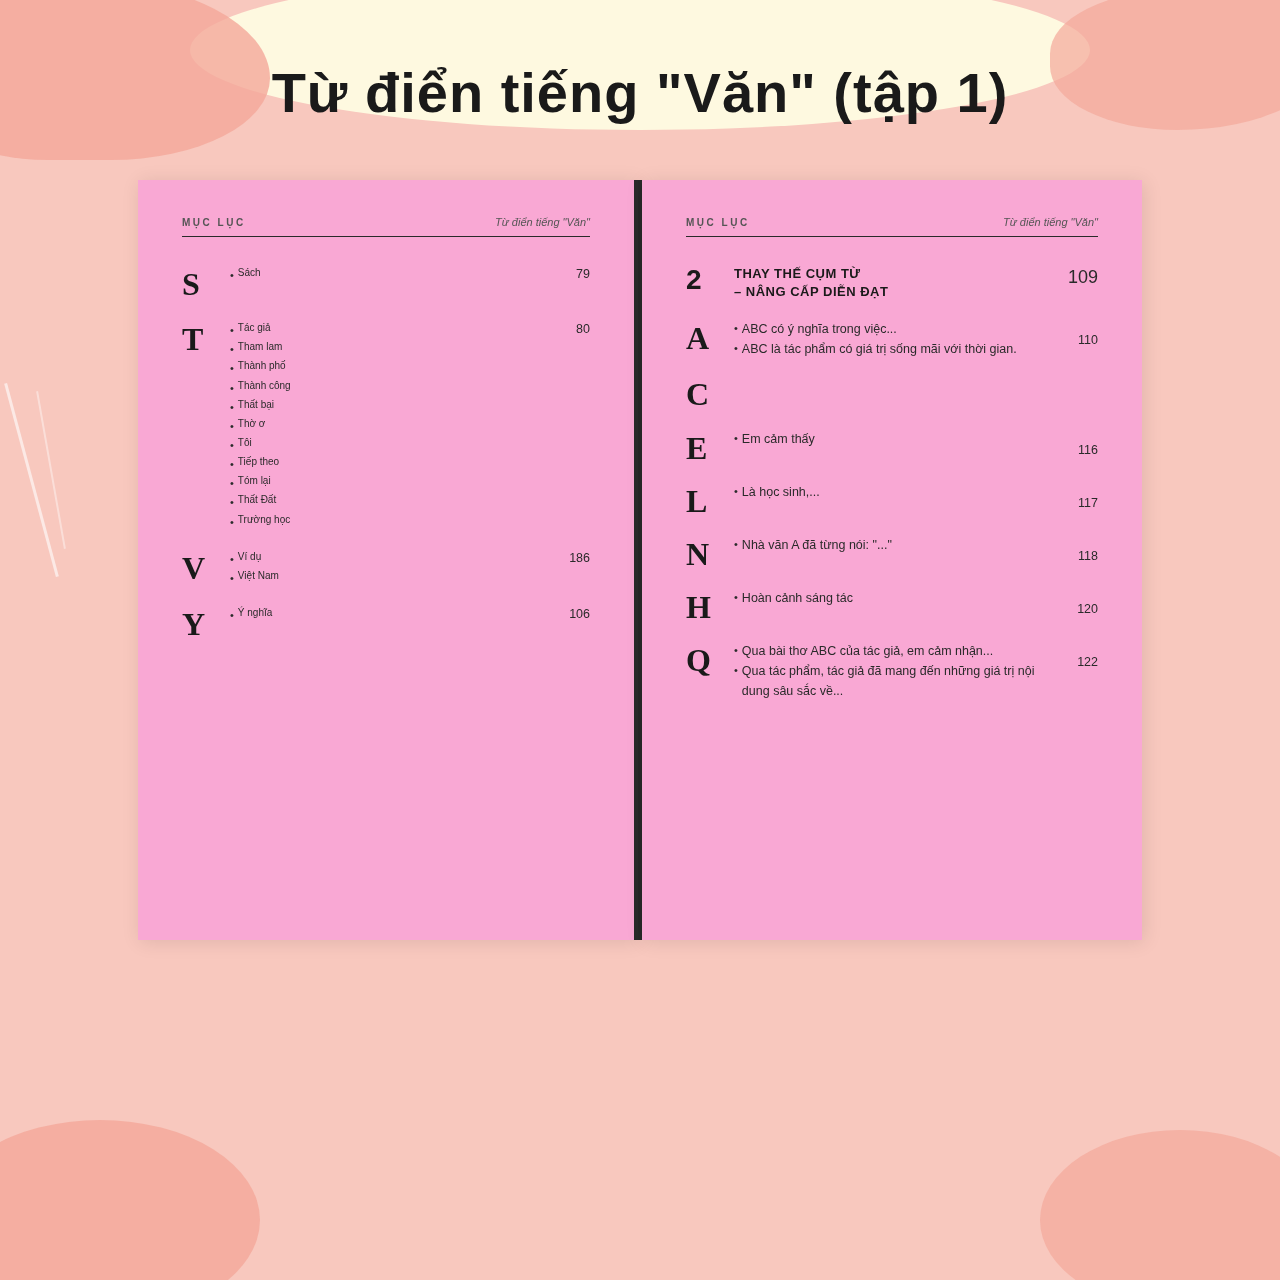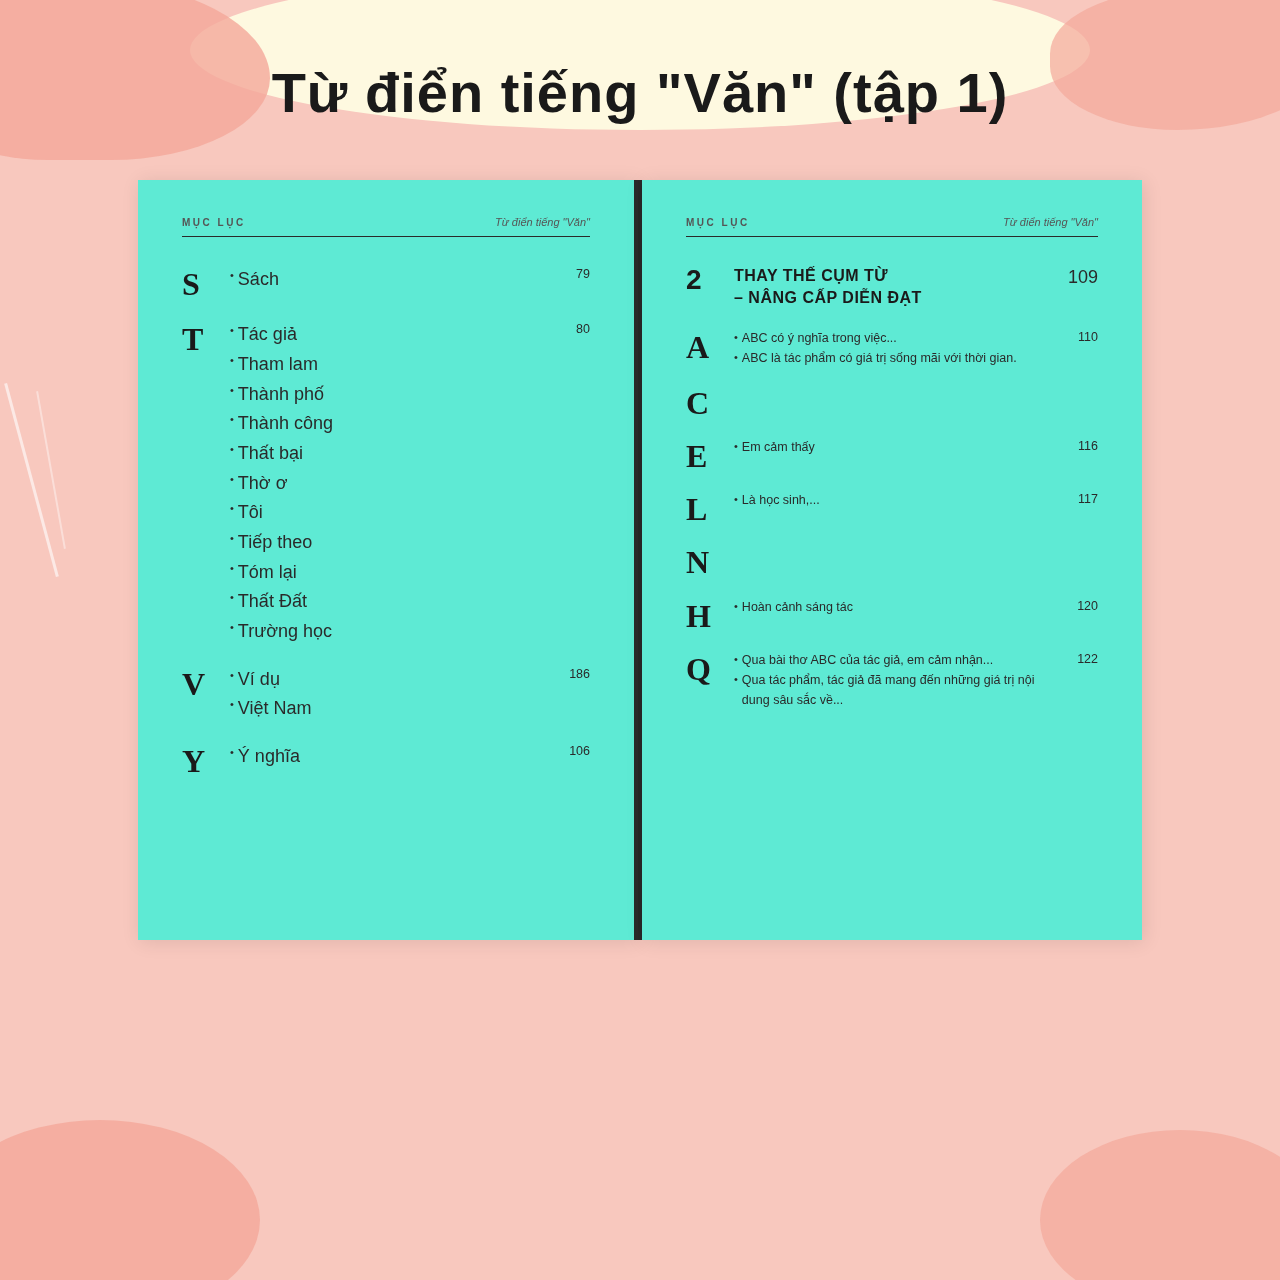--- a/index.html
+++ b/index.html
@@ -130,21 +130,21 @@
     }
 
     .books-container {
       display: flex;
       gap: 0;
       width: 1060px;
       justify-content: center;
     }
 
     .book-page {
-      background: #5eead4;
+      background: #f9a8d4;
       width: 500px;
       min-height: 760px;
       padding: 36px 44px 48px 44px;
       position: relative;
       box-shadow: 2px 2px 18px rgba(0,0,0,0.10);
     }
 
     .book-page.left-page {
       border-right: 4px solid #2a2a2a;
     }
@@ -212,21 +212,21 @@
     .toc-item-list {
       flex: 1;
     }
 
     .toc-item-list ul {
       list-style: none;
       padding: 0;
     }
 
     .toc-item-list ul li {
-      font-size: 18px;
+      font-size: 10px;
       font-family: Arial, sans-serif;
       color: #2a2a2a;
       line-height: 1.65;
       display: flex;
       align-items: flex-start;
       gap: 4px;
     }
 
     .toc-item-list ul li::before {
       content: '•';
@@ -260,21 +260,21 @@
       width: 48px;
       flex-shrink: 0;
       line-height: 1.1;
     }
 
     .section-title-block {
       flex: 1;
     }
 
     .section-title {
-      font-size: 16px;
+      font-size: 13px;
       font-weight: 900;
       font-family: Arial, sans-serif;
       color: #1a1a1a;
       text-transform: uppercase;
       letter-spacing: 0.5px;
       line-height: 1.4;
     }
 
     .section-page-num {
       font-size: 18px;
@@ -335,21 +335,21 @@
       width: 100%;
     }
 
     .right-page-num {
       font-size: 12.5px;
       font-family: Arial, sans-serif;
       color: #2a2a2a;
       white-space: nowrap;
       margin-left: 16px;
       flex-shrink: 0;
-      margin-top: 2px;
+      margin-top: 14px;
     }
 
     .divider-line {
       width: 4px;
       background: #2a2a2a;
       align-self: stretch;
     }
   </style>
 </head>
 <body>
@@ -497,20 +497,28 @@
               <div class="right-section-items">
                 <ul>
                   <li>Là học sinh,...</li>
                 </ul>
               </div>
               <span class="right-page-num">117</span>
             </div>
           </div>
           <div class="right-section-row">
             <div class="toc-letter-right">N</div>
+            <div class="right-row-wrapper">
+              <div class="right-section-items">
+                <ul>
+                  <li>Nhà văn A đã từng nói: "..."</li>
+                </ul>
+              </div>
+              <span class="right-page-num">118</span>
+            </div>
           </div>
           <div class="right-section-row">
             <div class="toc-letter-right">H</div>
             <div class="right-row-wrapper">
               <div class="right-section-items">
                 <ul>
                   <li>Hoàn cảnh sáng tác</li>
                 </ul>
               </div>
               <span class="right-page-num">120</span>

